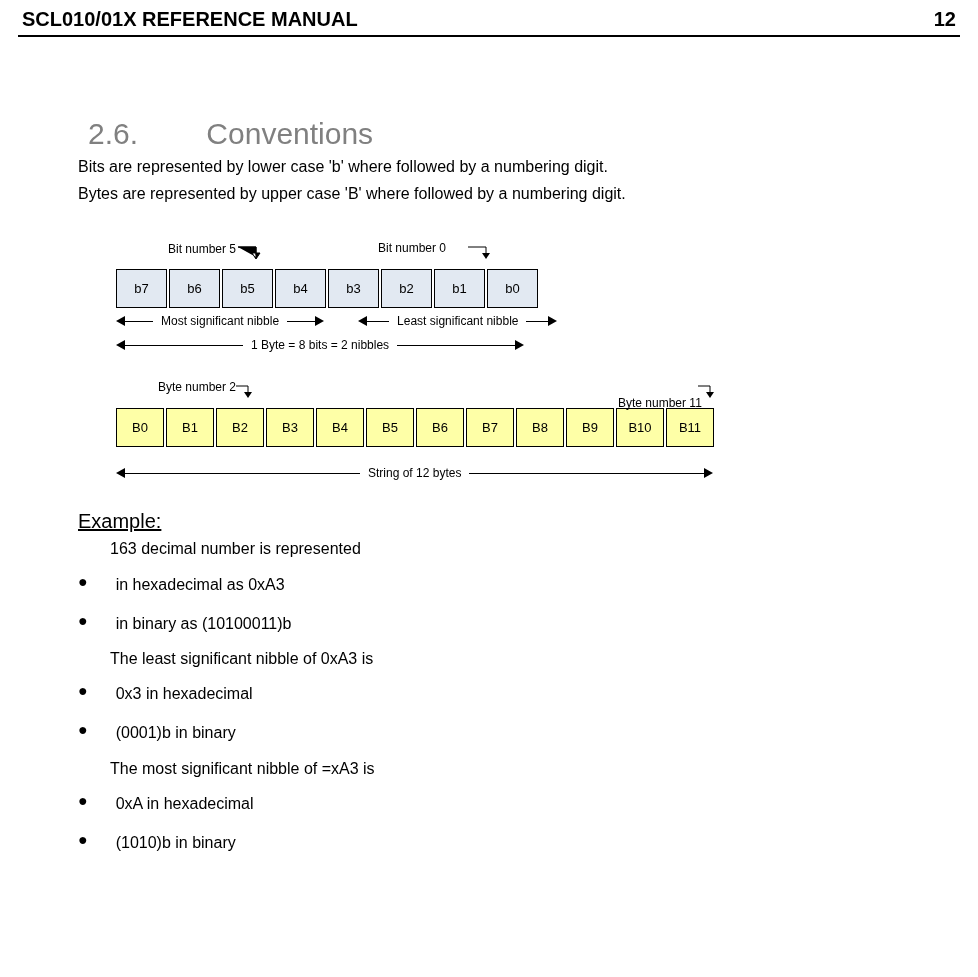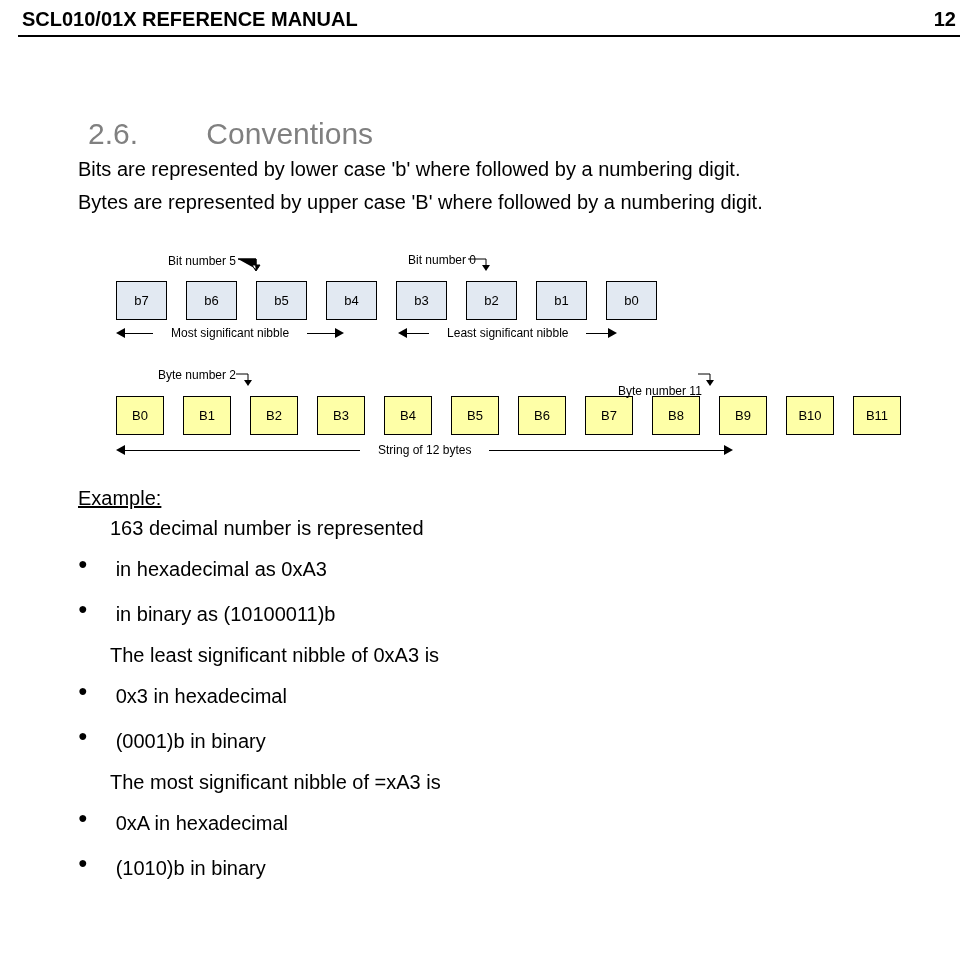--- a/index.html
+++ b/index.html
@@ -4,36 +4,36 @@
 <style>
   html,body{margin:0;padding:0;background:#fff;font-family:Arial,Helvetica,sans-serif;color:#000}
   .page{width:978px;min-height:977px;margin:0;padding:0;box-sizing:border-box;position:relative}
   .header{display:flex;justify-content:space-between;align-items:center;padding:8px 22px 0 22px}
   .header .title{font-weight:bold;font-variant:small-caps;font-size:20px}
   .header .pg{font-weight:bold;font-size:20px}
   .hr{border-top:2px solid #000;margin:4px 18px 0 18px}
   .content{padding:0 30px 0 78px}
   .h2{color:#808080;font-size:30px;font-weight:normal;margin:80px 0 4px 10px}
   .sec-num{display:inline-block;min-width:110px}
-  .p{font-size:20px;line-height:1.45;margin:4px 0}
+  .p{font-size:16px;line-height:1.45;margin:4px 0}
   .example{font-size:20px;text-decoration:underline;margin-top:30px}
   .indent1{margin-left:32px}
   .indent2{margin-left:105px}
   .bullet{display:flex;align-items:flex-start;gap:28px;margin:8px 0}
   .bullet .dot{font-size:16px;line-height:1.6}
   
   .diagram{margin:36px 0 30px 0;font-size:12px}
   .label-row{position:relative;height:22px;margin-bottom:2px}
   .bit-label{position:absolute;font-size:12px}
   .cells{display:flex}
-  .cell{width:51px;height:39px;border:1px solid #000;display:flex;align-items:center;justify-content:center;font-size:13px;box-sizing:border-box;margin-right:19px}
+  .cell{width:51px;height:39px;border:1px solid #000;display:flex;align-items:center;justify-content:center;font-size:13px;box-sizing:border-box;margin-right:2px}
   .cell:last-child{margin-right:0}
   .cell.blue{background:#e2e9f2}
   .cell.yellow{background:#feffa7}
-  .nibble-row{display:flex;align-items:center;margin-top:6px;font-size:12px;gap:18px}
+  .nibble-row{display:flex;align-items:center;margin-top:6px;font-size:12px;gap:8px}
   .arrow-h{display:flex;align-items:center}
   .tri-left{width:0;height:0;border-top:5px solid transparent;border-bottom:5px solid transparent;border-right:9px solid #000}
   .tri-right{width:0;height:0;border-top:5px solid transparent;border-bottom:5px solid transparent;border-left:9px solid #000}
   .line{height:1px;background:#000}
   .ptr{position:absolute}
   .ptr svg{display:block}
   .byte-cells .cell{width:48px}
 </style>
 </head>
 <body>
@@ -59,21 +59,21 @@
 
       <div class="label-row" style="height:26px">
         <div class="bit-label" style="left:90px;top:1px"><span>Bit number 5</span></div>
         <div class="ptr" style="left:160px;top:2px">
           <svg width="30" height="22">
               <path d="M0 4 L18 4 L18 14 M14 10 L18 16 L22 10 Z" stroke="#000" fill="#000" stroke-width="1"></path>
               <line x1="0" y1="4" x2="18" y2="4" stroke="#000" stroke-width="1"></line>
               <line x1="18" y1="4" x2="18" y2="12" stroke="#000" stroke-width="1"></line>
             </svg>
         </div>
-        <div class="bit-label" style="left:330px;top:0"><span>Bit number 0</span></div>
+        <div class="bit-label" style="left:300px;top:0"><span>Bit number 0</span></div>
         <div class="ptr" style="left:390px;top:2px">
           <svg width="30" height="22">
               <line x1="0" y1="4" x2="18" y2="4" stroke="#000" stroke-width="1"></line>
               <line x1="18" y1="4" x2="18" y2="12" stroke="#000" stroke-width="1"></line>
               <polygon points="14,10 22,10 18,16" fill="#000"></polygon>
             </svg>
         </div>
       </div>
 
       <div class="cells" style="margin-left:38px">
@@ -102,20 +102,31 @@
           <span class="tri-left"></span>
             <span class="line" style="width:22px"></span>
         </div>
         <span>Least significant nibble</span>
         <div class="arrow-h">
           <span class="line" style="width:22px"></span>
             <span class="tri-right"></span>
         </div>
       </div>
 
+      <div class="nibble-row" style="margin-left:38px;margin-top:10px">
+        <div class="arrow-h">
+          <span class="tri-left"></span>
+            <span class="line" style="width:118px"></span>
+        </div>
+        <span>1 Byte = 8 bits = 2 nibbles</span>
+        <div class="arrow-h">
+          <span class="line" style="width:118px"></span>
+            <span class="tri-right"></span>
+        </div>
+      </div>
 
       <div class="label-row" style="height:26px;margin-top:28px">
         <div class="bit-label" style="left:80px;top:0"><span>Byte number 2</span></div>
         <div class="ptr" style="left:158px;top:2px">
           <svg width="24" height="22">
               <line x1="0" y1="4" x2="12" y2="4" stroke="#000"></line>
               <line x1="12" y1="4" x2="12" y2="12" stroke="#000"></line>
               <polygon points="8,10 16,10 12,16" fill="#000"></polygon>
             </svg>
         </div>
@@ -137,21 +148,21 @@
         <div class="cell yellow">B4</div>
         <div class="cell yellow">B5</div>
         <div class="cell yellow">B6</div>
         <div class="cell yellow">B7</div>
         <div class="cell yellow">B8</div>
         <div class="cell yellow">B9</div>
         <div class="cell yellow">B10</div>
         <div class="cell yellow">B11</div>
       </div>
 
-      <div class="nibble-row" style="margin-left:38px;margin-top:8px">
+      <div class="nibble-row" style="margin-left:38px;margin-top:19px">
         <div class="arrow-h">
           <span class="tri-left"></span>
             <span class="line" style="width:235px"></span>
         </div>
         <span>String of 12 bytes</span>
         <div class="arrow-h">
           <span class="line" style="width:235px"></span>
             <span class="tri-right"></span>
         </div>
       </div>

